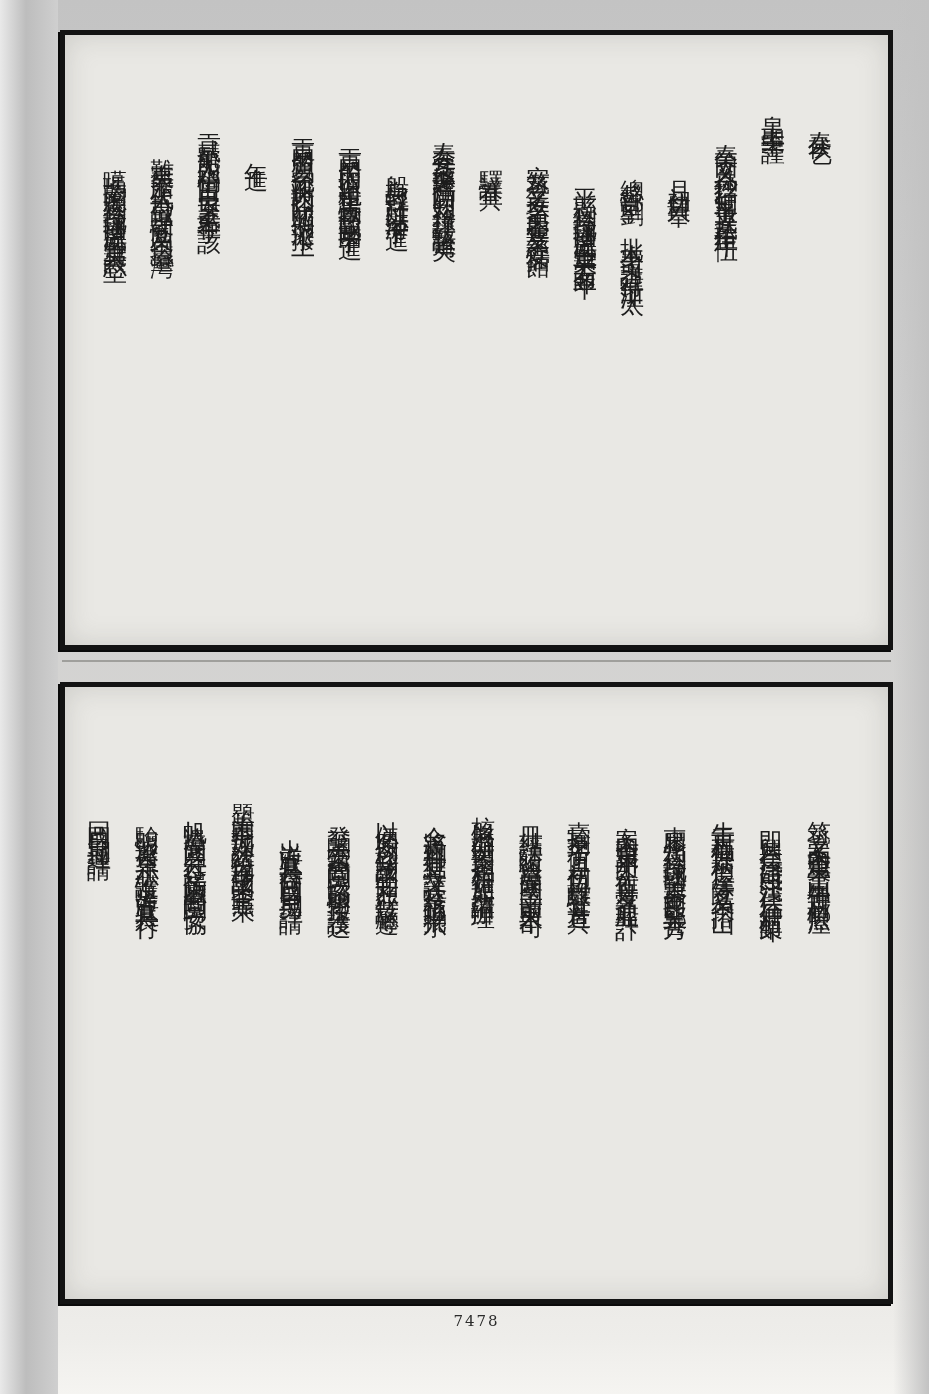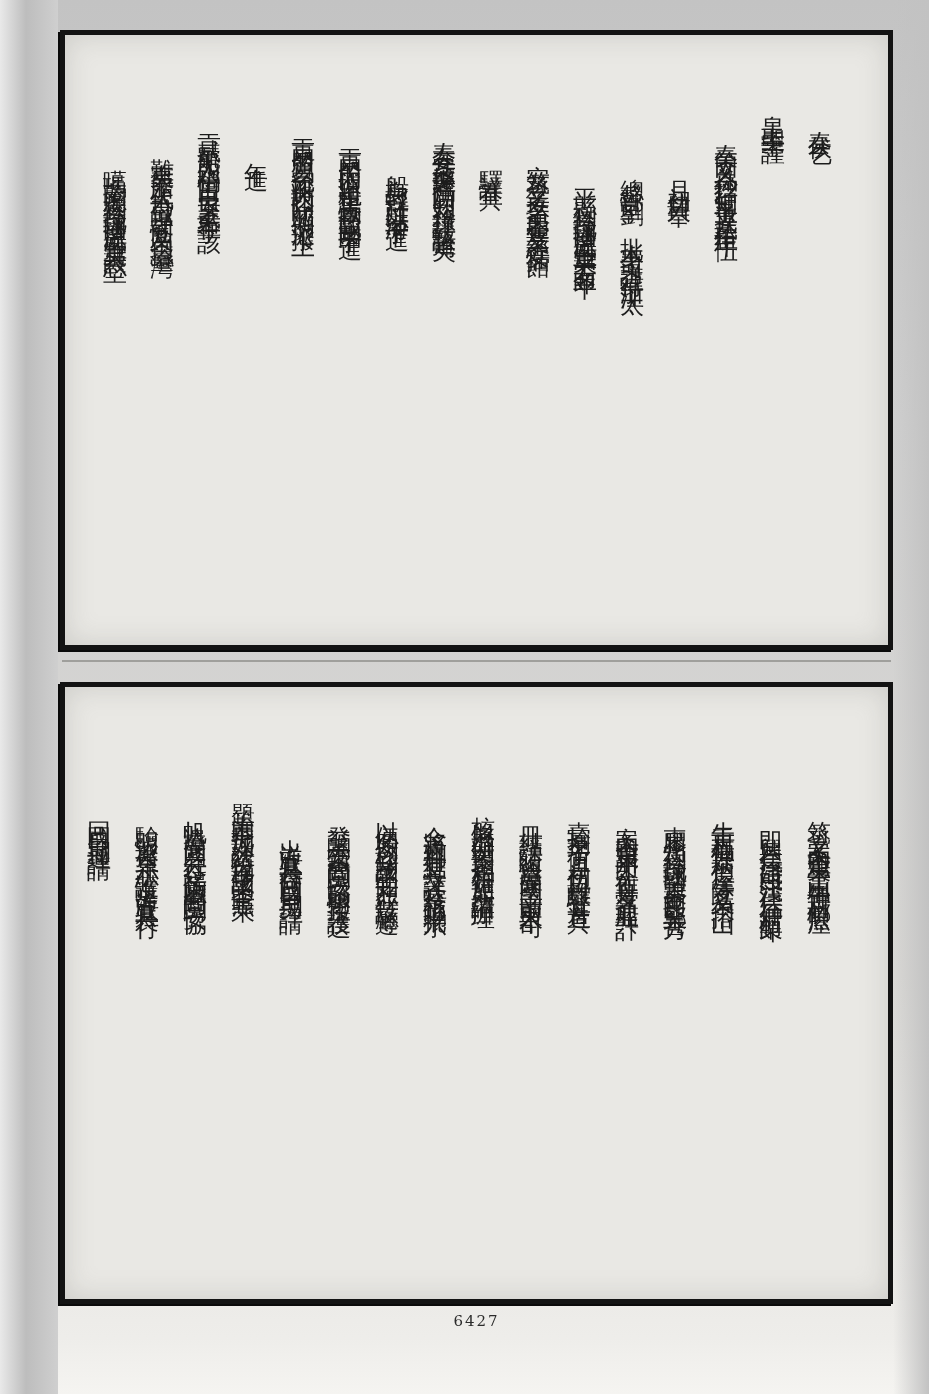--- a/index.html
+++ b/index.html
@@ -89,14 +89,14 @@
         <div class="col" style="padding-top: 101px;">以便照例移知該國王知照並行該廳遵</div>
         <div class="col" style="padding-top: 106px;">發至閩安鎮會同閩安協驗明撥兵護送</div>
         <div class="col" style="padding-top: 119px;">出洋取具長行回國日期另詳請</div>
         <div class="col" style="padding-top: 83px;">題等由奉批如詳給咨備移該國王查照乘</div>
         <div class="col" style="padding-top: 101px;">帆遣發回國并行令福防廳會同閩安協</div>
         <div class="col" style="padding-top: 106px;">驗明派撥員弁小心護送出洋取具長行</div>
         <div class="col" style="padding-top: 101px;">回國日期通詳請</div>
       </div>
   </div>
 
-  <div class="page-number">6427</div>
+  <div class="page-number">7478</div>
 </div>
 
 </body></html>

